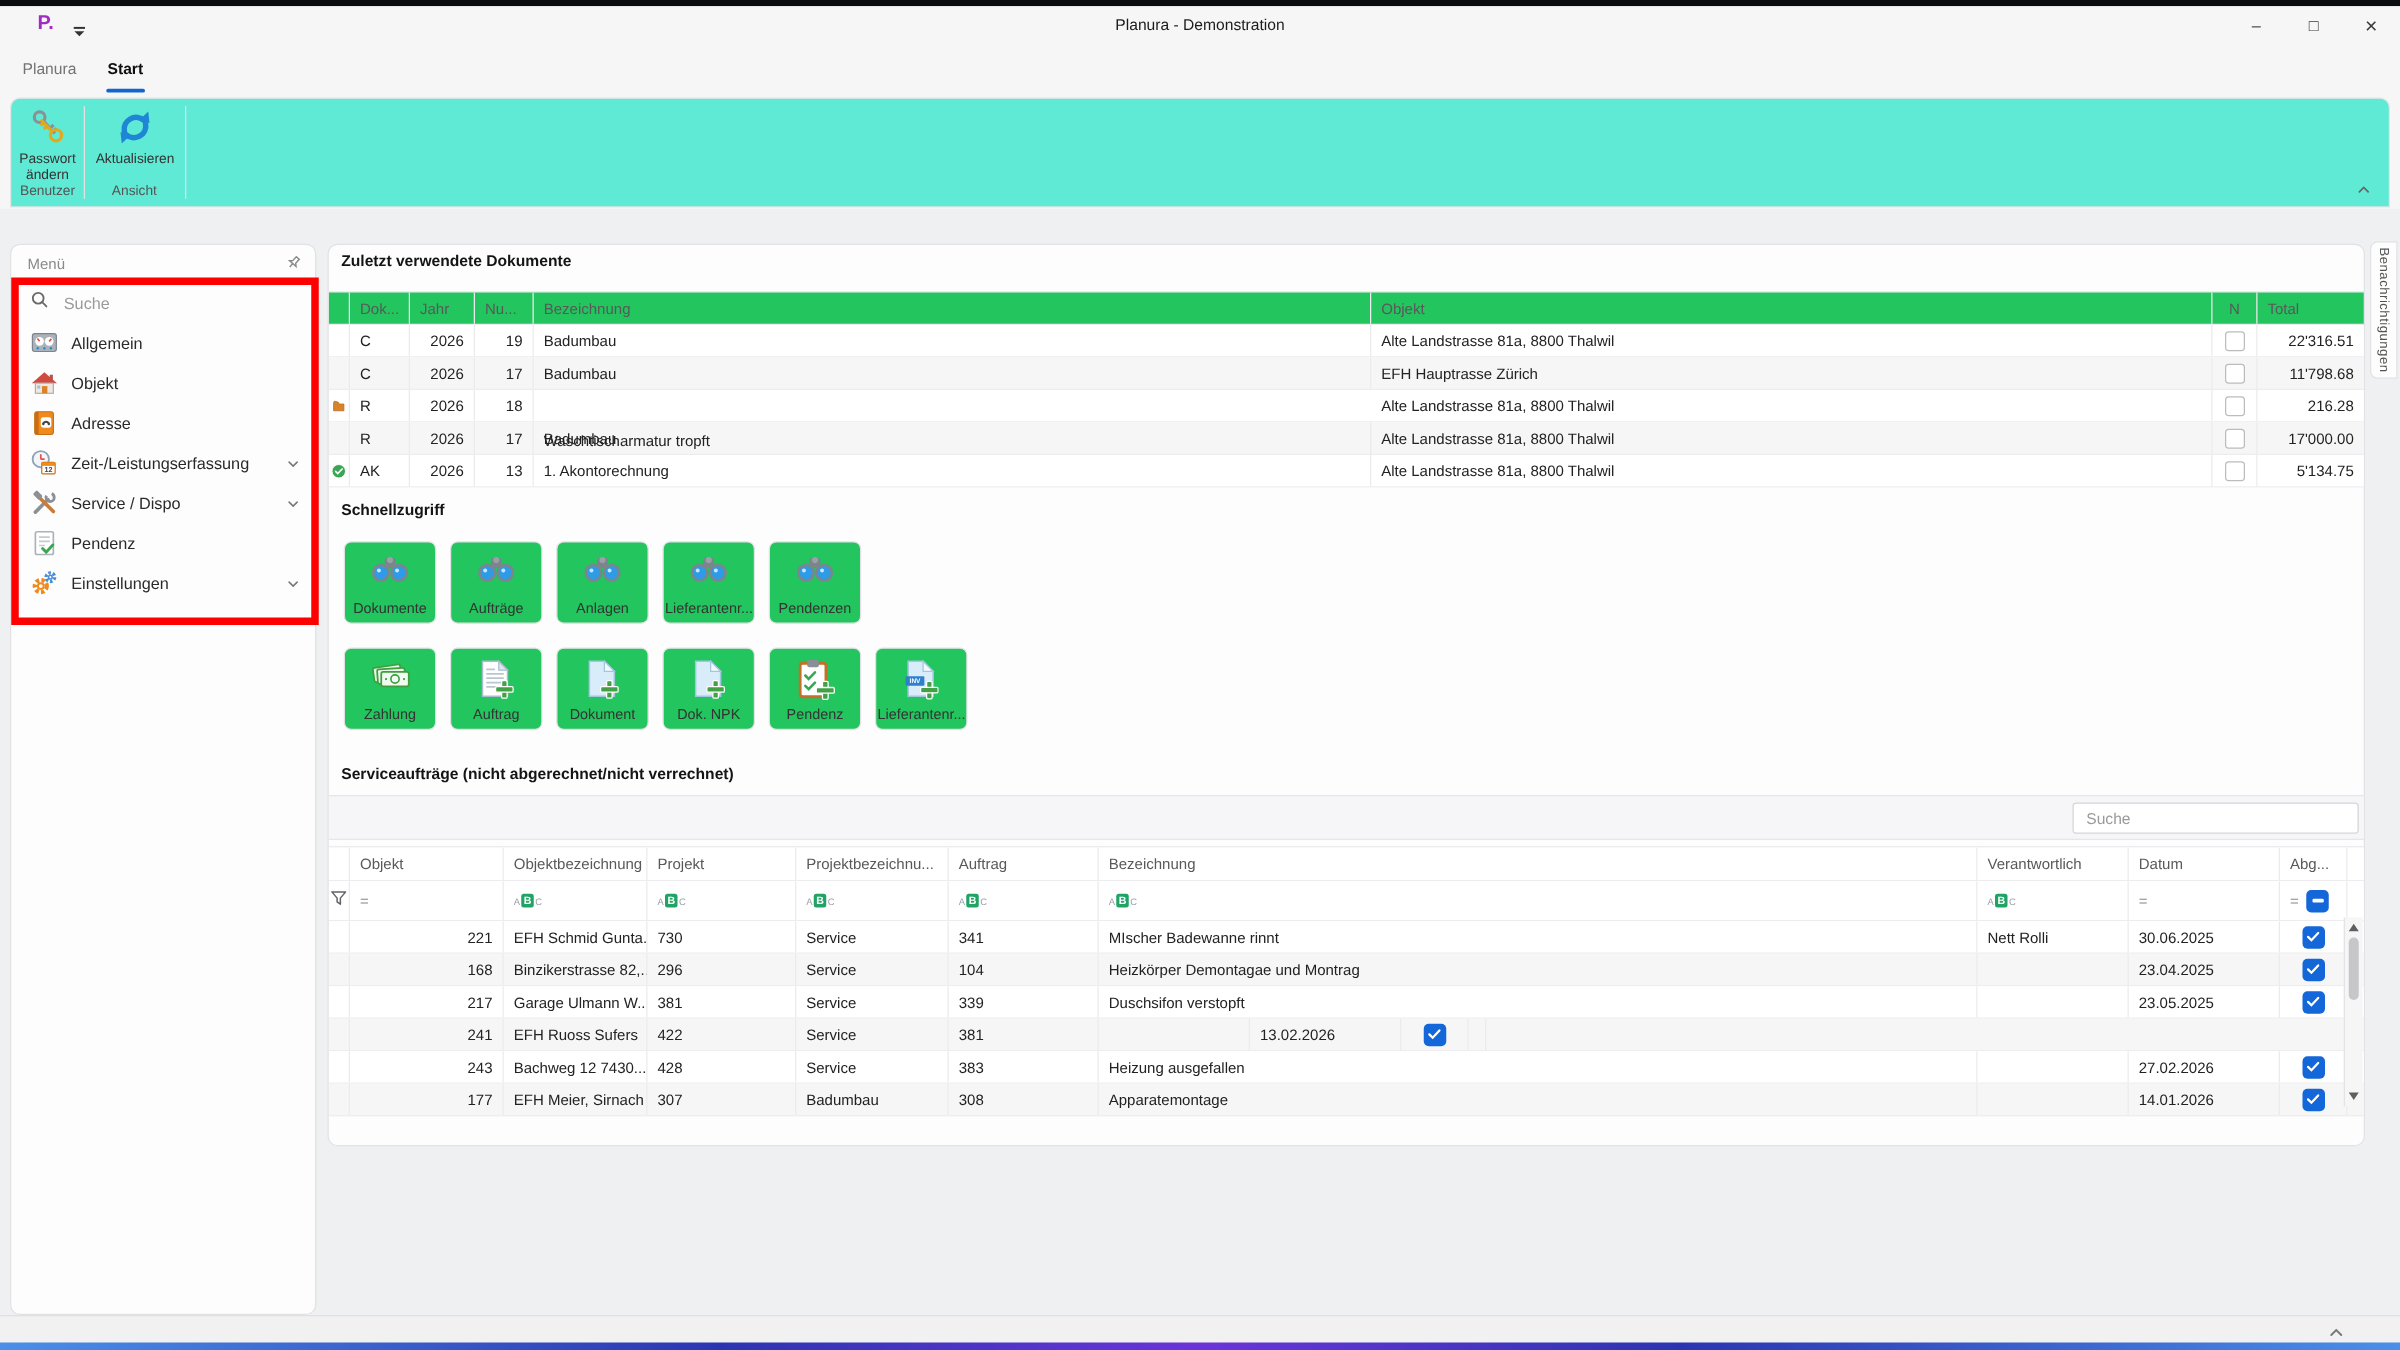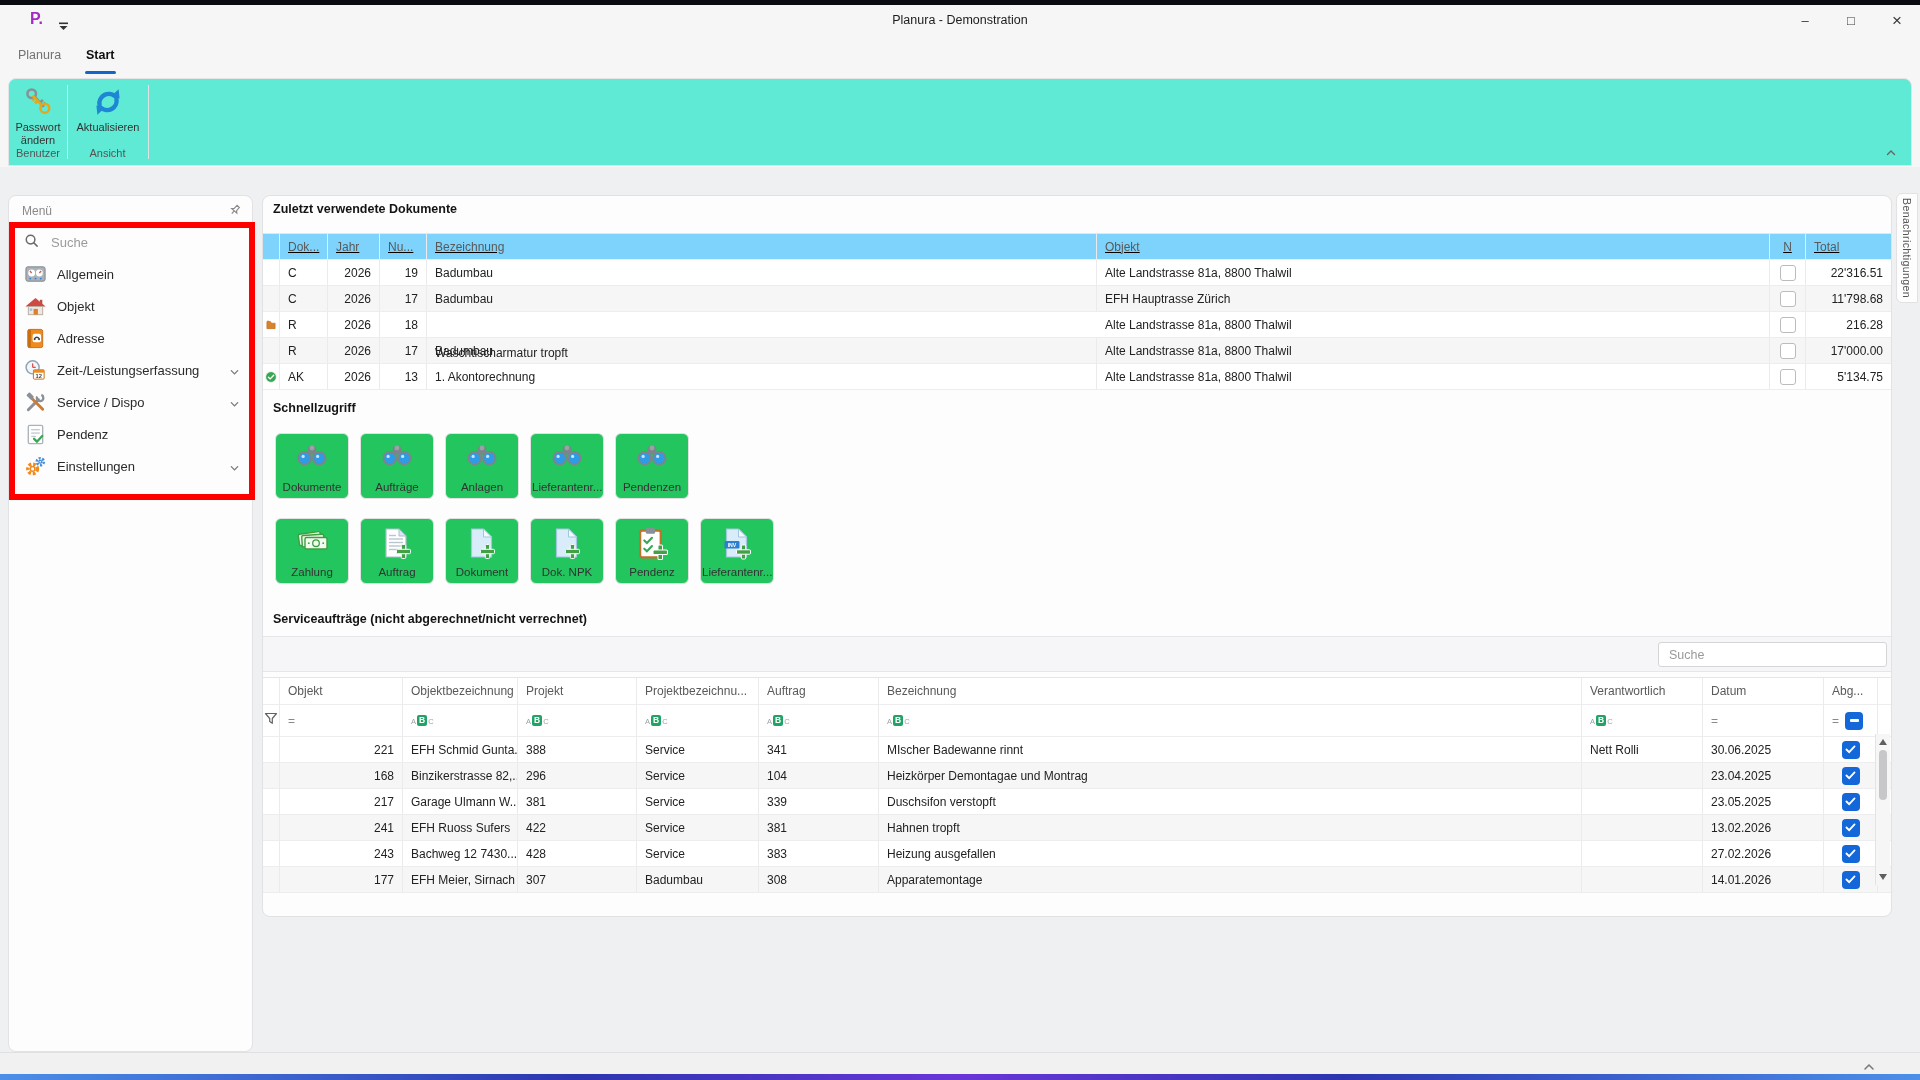--- a/index.html
+++ b/index.html
@@ -49,21 +49,21 @@
   .mi-label{margin-left:9px;font-size:13px;color:#2a2a2a;white-space:nowrap;}
   .mi-chev{position:absolute;right:12px;top:10px;}
   .annotation{left:9px;top:222px;width:246px;height:278px;box-sizing:border-box;
               border:6px solid var(--annotation,#ff0000);z-index:40;pointer-events:none;}
   .content-panel{left:262px;top:195px;width:1630px;height:722px;}
   .sec-title{position:absolute;left:10px;font-size:12.5px;font-weight:bold;color:#141414;}
   
   .grid{position:absolute;left:0;width:1629px;border-top:1px solid #e6e6e8;}
   .trow{display:flex;height:25px;border-bottom:1px solid #ededef;background:#fff;}
   .trow.alt{background:#f6f6f7;}
-  .trow.thead{background:#7dd3fc;height:25px;text-decoration:underline;}
+  .trow.thead{background:#22c55e;height:25px;}
   .trow.thead26{height:26px;}
   .trow.filter{height:31px;background:#fff;}
   .tc{display:flex;align-items:center;box-sizing:border-box;height:100%;
       padding:0 8px;font-size:12px;color:#222;border-right:1px solid #ebebed;
       overflow:hidden;white-space:nowrap;}
   .thead .tc,.thead26 .tc{color:#595959;}
   .tc.ar{justify-content:flex-end;}
   .tc.ac{justify-content:center;padding:0 2px;}
   .tc.np{padding:0 2px;}
   .eq{color:#8a8a8a;font-size:12px;}
@@ -618,21 +618,21 @@
           <span class="cbx-on">
             <span class="ind"></span>
           </span>
         </div>
         <div class="tc np" style="width: 14px;"></div>
       </div>
       <div class="trow">
         <div class="tc np" style="width: 17px;"></div>
         <div class="tc ar" style="width: 123px;">221</div>
         <div class="tc" style="width: 115px;">EFH Schmid Gunta...</div>
-        <div class="tc" style="width: 119px;">388</div>
+        <div class="tc" style="width: 119px;">730</div>
         <div class="tc" style="width: 122px;">Service</div>
         <div class="tc" style="width: 120px;">341</div>
         <div class="tc" style="width: 703px;">MIscher Badewanne rinnt</div>
         <div class="tc" style="width: 121px;">Nett Rolli</div>
         <div class="tc" style="width: 121px;">30.06.2025</div>
         <div class="tc ac" style="width: 54px;">
           <span class="cbx-on">
             <svg width="11" height="9" viewBox="0 0 12 10">
               <path d="M1.5 5 l3 3 L10.5 1.5" stroke="#fff" stroke-width="2" fill="none" stroke-linecap="round"></path>
             </svg>
@@ -678,21 +678,20 @@
         </div>
         <div class="tc np" style="width: 14px;"></div>
       </div>
       <div class="trow alt">
         <div class="tc np" style="width: 17px;"></div>
         <div class="tc ar" style="width: 123px;">241</div>
         <div class="tc" style="width: 115px;">EFH Ruoss Sufers</div>
         <div class="tc" style="width: 119px;">422</div>
         <div class="tc" style="width: 122px;">Service</div>
         <div class="tc" style="width: 120px;">381</div>
-        <div class="tc" style="width: 703px;">Hahnen tropft</div>
         <div class="tc" style="width: 121px;"></div>
         <div class="tc" style="width: 121px;">13.02.2026</div>
         <div class="tc ac" style="width: 54px;">
           <span class="cbx-on">
             <svg width="11" height="9" viewBox="0 0 12 10">
               <path d="M1.5 5 l3 3 L10.5 1.5" stroke="#fff" stroke-width="2" fill="none" stroke-linecap="round"></path>
             </svg>
           </span>
         </div>
         <div class="tc np" style="width: 14px;"></div>

